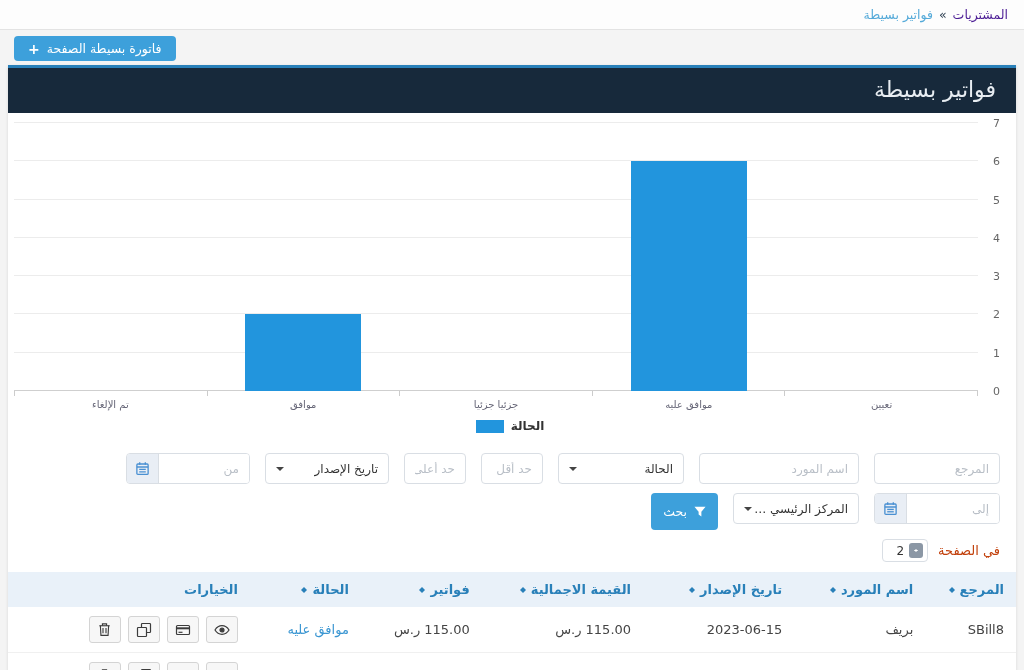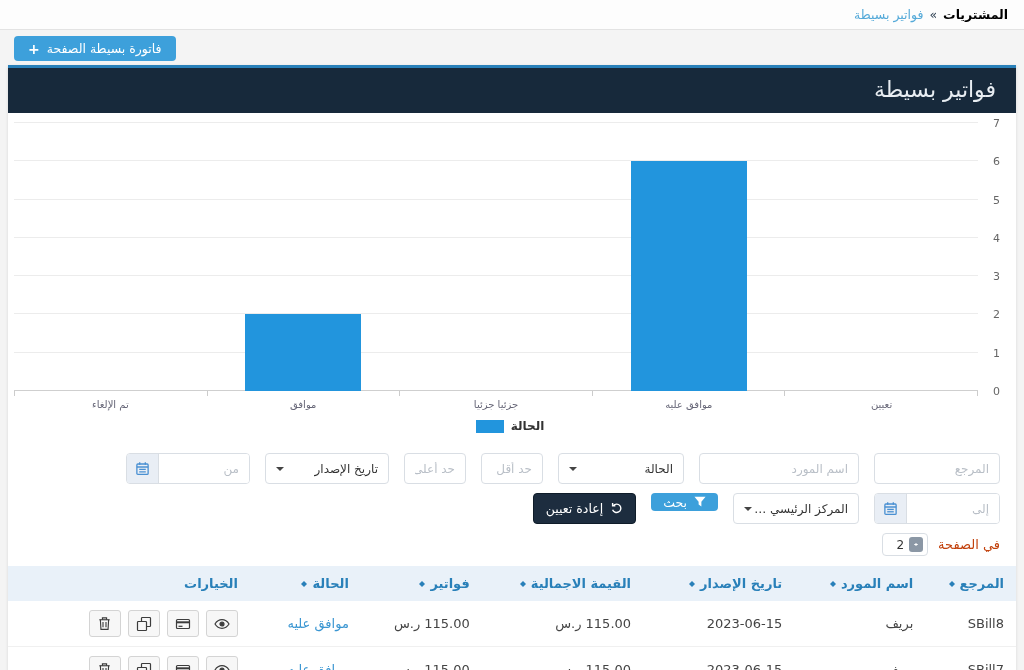--- a/index.html
+++ b/index.html
@@ -2,21 +2,21 @@
 <html dir="rtl" lang="ar"><head>
 <meta charset="utf-8">
 <style>
   * { margin:0; padding:0; box-sizing:border-box; }
   html,body { width:1024px; height:670px; overflow:hidden; }
   body { background:#f4f4f4; font-family:"DejaVu Sans","Liberation Sans",sans-serif; font-size:13px; color:#333; }
 
   
   .topbar { background:#fdfdfd; border-bottom:1px solid #e3e3e3; height:30px; display:flex; align-items:center; padding:0 16px; }
   .breadcrumb { display:flex; align-items:center; gap:6px; font-size:12.5px; }
-  .bc-parent { color:#000000;font-weight:bold; }
+  .bc-parent { color:#4c1d95; }
   .bc-sep { color:#2c3e50; }
   .bc-current { color:#55aad9; }
 
   
   .btn-row { display:flex; justify-content:flex-end; padding:6px 14px 4px; }
   .btn-new { background:#3da0db; color:#fff; border:none; border-radius:4px; padding:5px 14px; font-size:12.5px; font-family:inherit; display:flex; align-items:center; gap:7px; cursor:pointer; }
   .btn-new .plus { font-weight:bold; font-size:14px; line-height:1; }
 
   
   .card { margin:0 8px; background:#fff; box-shadow:0 1px 3px rgba(0,0,0,.12); }
@@ -47,21 +47,21 @@
   .f-row { display:flex; gap:15px; margin-bottom:9px; }
   .f-row.second { margin-bottom:7px; }
   .f-input { height:31px; border:1px solid #d9dee4; border-radius:4px; padding:0 10px; font-size:12px; font-family:inherit; color:#333; background:#fff; }
   .f-input::placeholder { color:#b9bfc7; }
   .f-select { height:31px; border:1px solid #d9dee4; border-radius:4px; background:#fff; display:flex; align-items:center; justify-content:space-between; padding:0 10px; font-size:12px; color:#333; cursor:pointer; }
   .caret { width:0; height:0; border:4px solid transparent; border-top-color:#444; margin-top:4px; }
   .date-group { display:flex; height:31px; border:1px solid #d9dee4; border-radius:4px; overflow:hidden; background:#fff; }
   .date-group input { flex:1; min-width:0; border:none; outline:none; padding:0 10px; font-size:12px; font-family:inherit; }
   .date-group input::placeholder { color:#b9bfc7; }
   .date-addon { width:32px; background:#e9eef5; display:flex; align-items:center; justify-content:center; border-right:1px solid #d9dee4; cursor:pointer; }
-  .btn-search { background:#3da0db; color:#fff; border:none; border-radius:4px; height:18px; padding:0 12px; font-size:12.5px; font-family:inherit; display:flex; align-items:center; gap:7px; cursor:pointer; }
+  .btn-search { background:#3da0db; color:#fff; border:none; border-radius:4px; height:37px; padding:0 12px; font-size:12.5px; font-family:inherit; display:flex; align-items:center; gap:7px; cursor:pointer; }
   .btn-reset { background:#1d2d3f; color:#fff; border:1px solid #0f1c29; border-radius:4px; height:31px; padding:0 12px; font-size:12.5px; font-family:inherit; display:flex; align-items:center; gap:7px; cursor:pointer; }
   .perpage-row { display:flex; align-items:center; gap:10px; padding:2px 0 4px; }
   .perpage-label { color:#c2410c; font-size:13px; }
   .perpage-box { width:46px; height:23px; border:1px solid #d9dee4; border-radius:4px; background:#fff; display:flex; align-items:center; gap:5px; padding:0 4px; cursor:text; }
   .spinner { width:14px; height:15px; background:#8b97a5; border-radius:3px; display:flex; flex-direction:column; align-items:center; justify-content:center; gap:1px; }
   .spinner b { width:0; height:0; border:2.5px solid transparent; display:block; }
   .spinner b.up { border-bottom-color:#fff; margin-bottom:-1px; }
   .spinner b.dn { border-top-color:#fff; margin-top:-1px; }
   .perpage-value { font-size:12px; color:#333; }
 
@@ -215,27 +215,20 @@
       <div class="f-select" style="width:126px">
         <span style="overflow:hidden;text-overflow:ellipsis;white-space:nowrap">المركز الرئيسي - الرياض</span>
         <span class="caret"></span>
       </div>
       <button class="btn-search">
         <svg width="12" height="12" viewBox="0 0 14 14" fill="#fff">
           <path d="M0.5 1h13L8.6 6.6v5.6L5.4 10V6.6z"></path>
         </svg>
         <span>بحث</span>
       </button>
-      <button class="btn-reset">
-        <svg width="13" height="13" viewBox="0 0 16 16" fill="none" stroke="#fff" stroke-width="1.7">
-          <path d="M3.2 9.5a5.2 5.2 0 1 0 1-5.2"></path>
-          <polyline points="3.2,1.2 3.2,4.6 6.6,4.6" fill="none"></polyline>
-        </svg>
-        <span>إعادة تعيين</span>
-      </button>
     </div>
     <div class="perpage-row">
       <span class="perpage-label">في الصفحة</span>
       <span class="perpage-box">
         <span class="spinner">
             <b class="up"></b>
             <b class="dn"></b>
           </span>
         <span class="perpage-value">2</span>
       </span>

